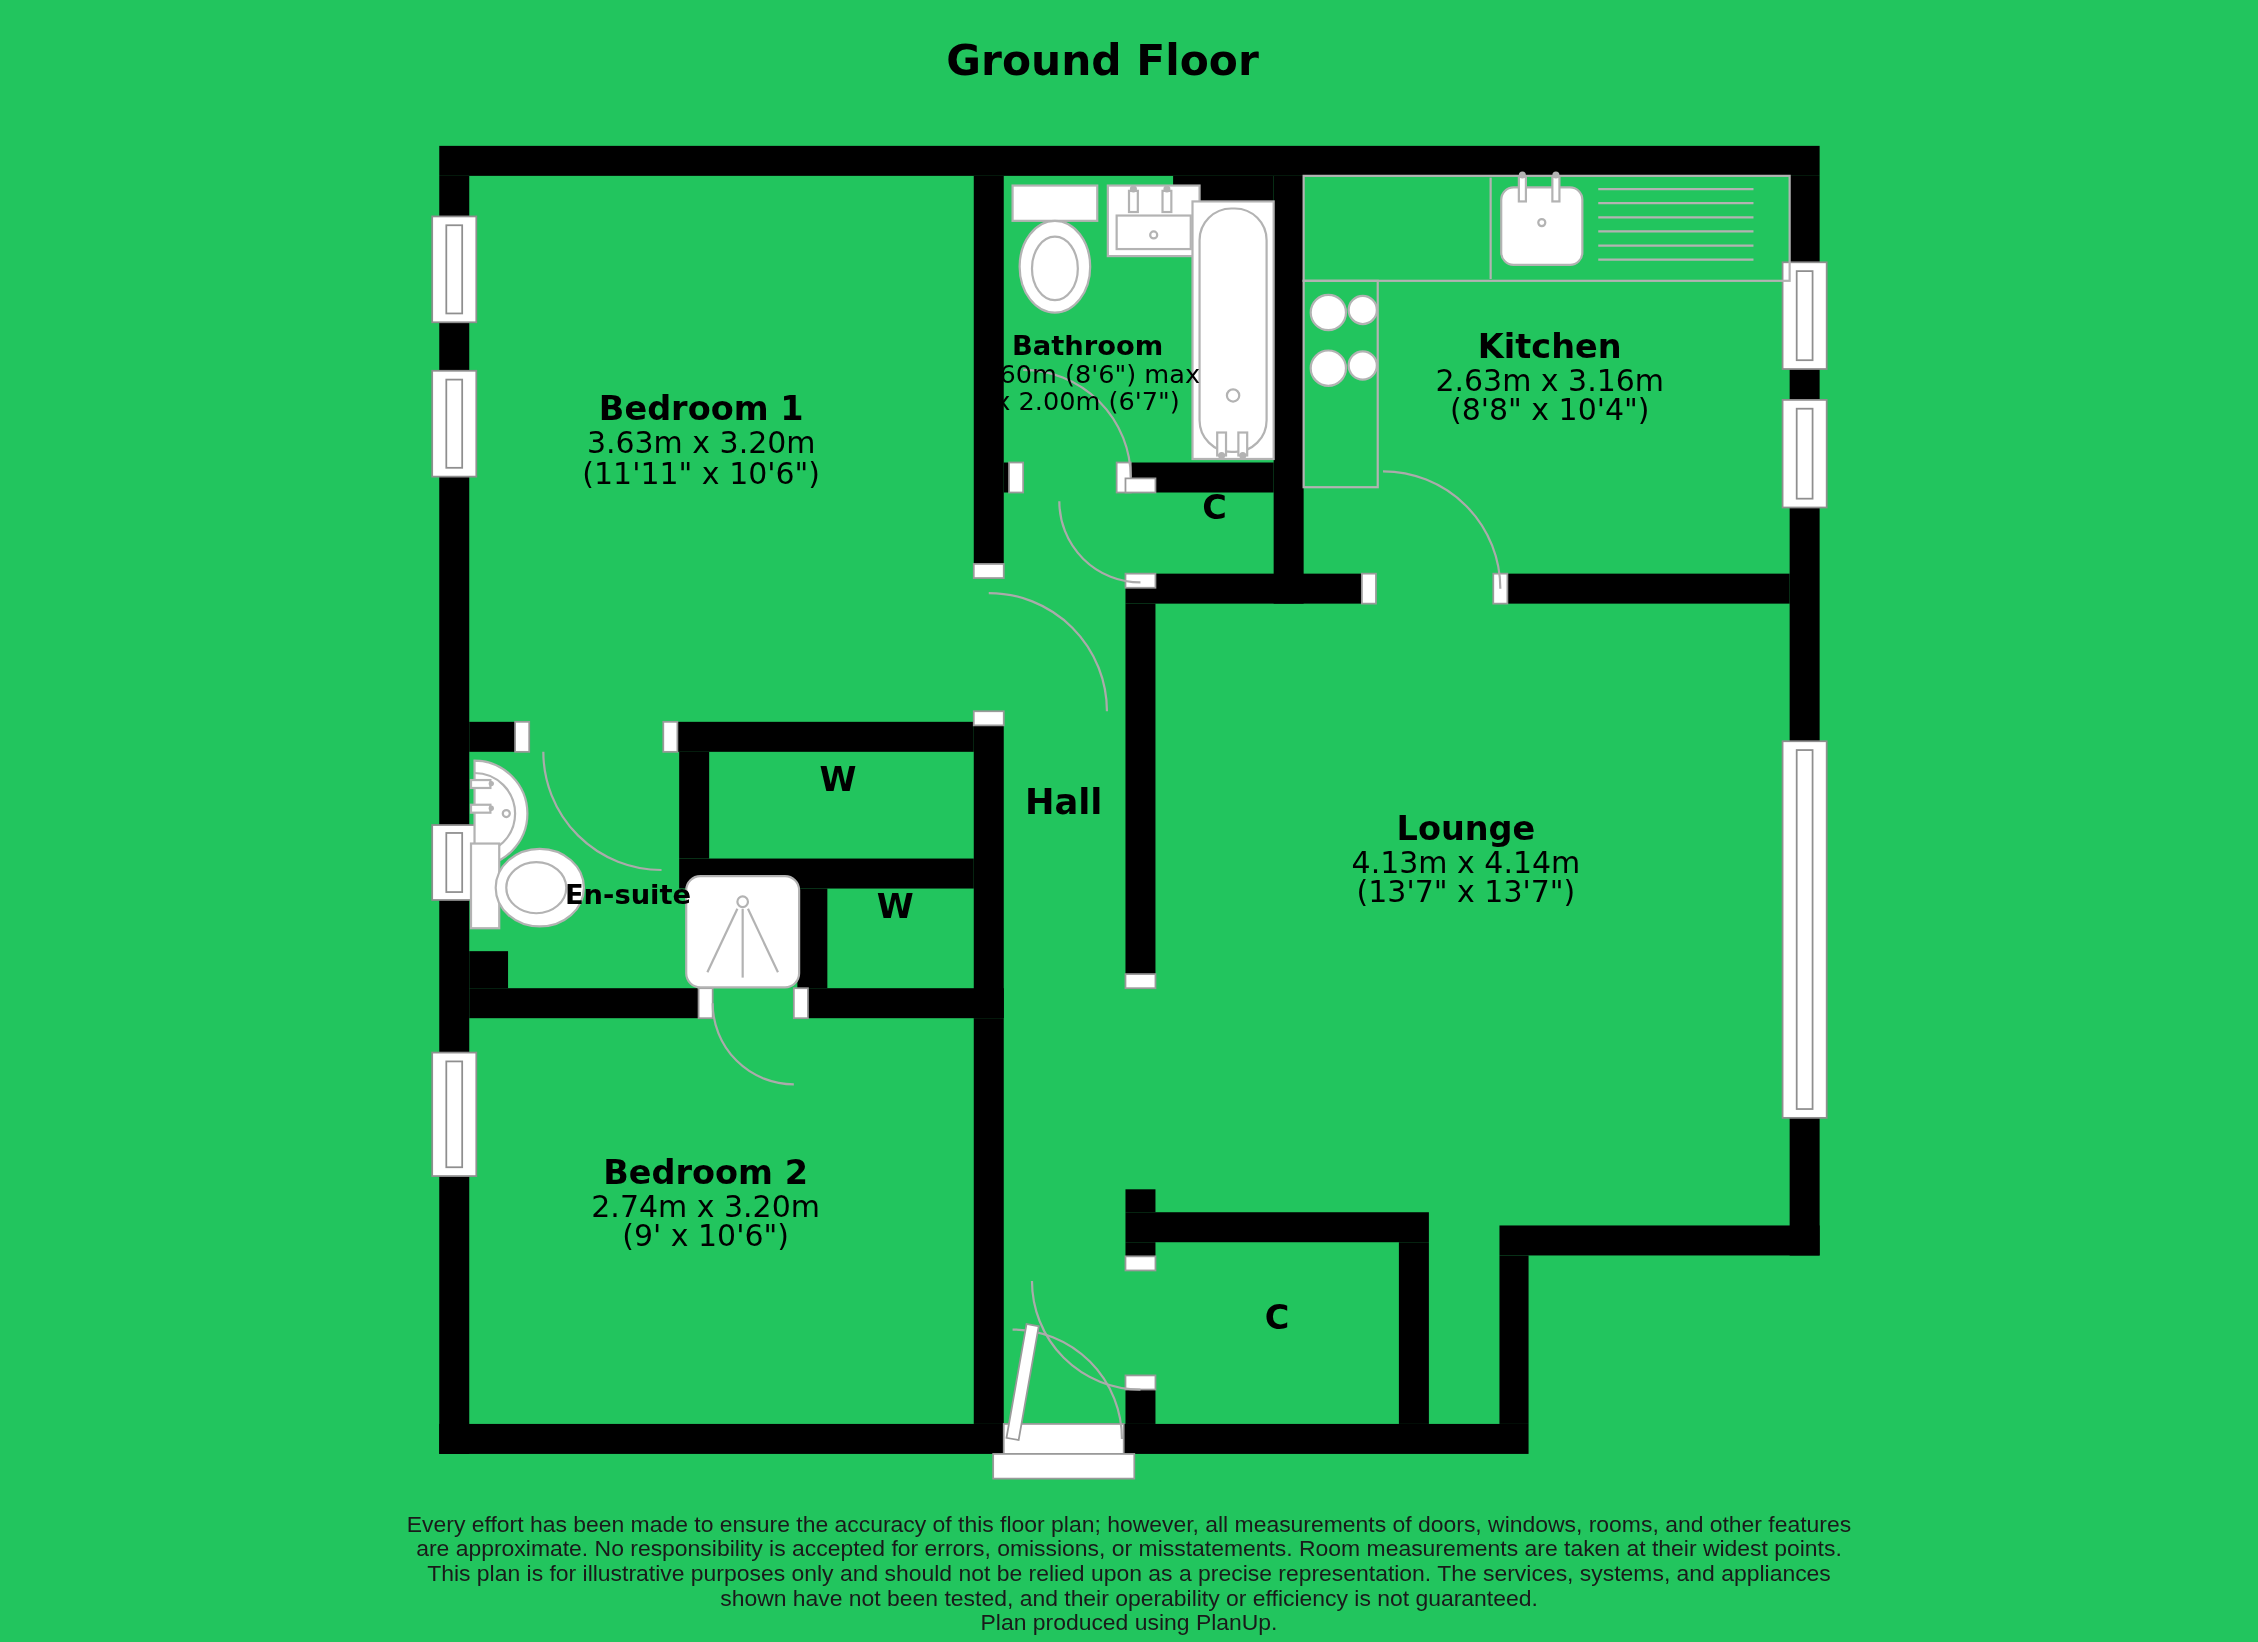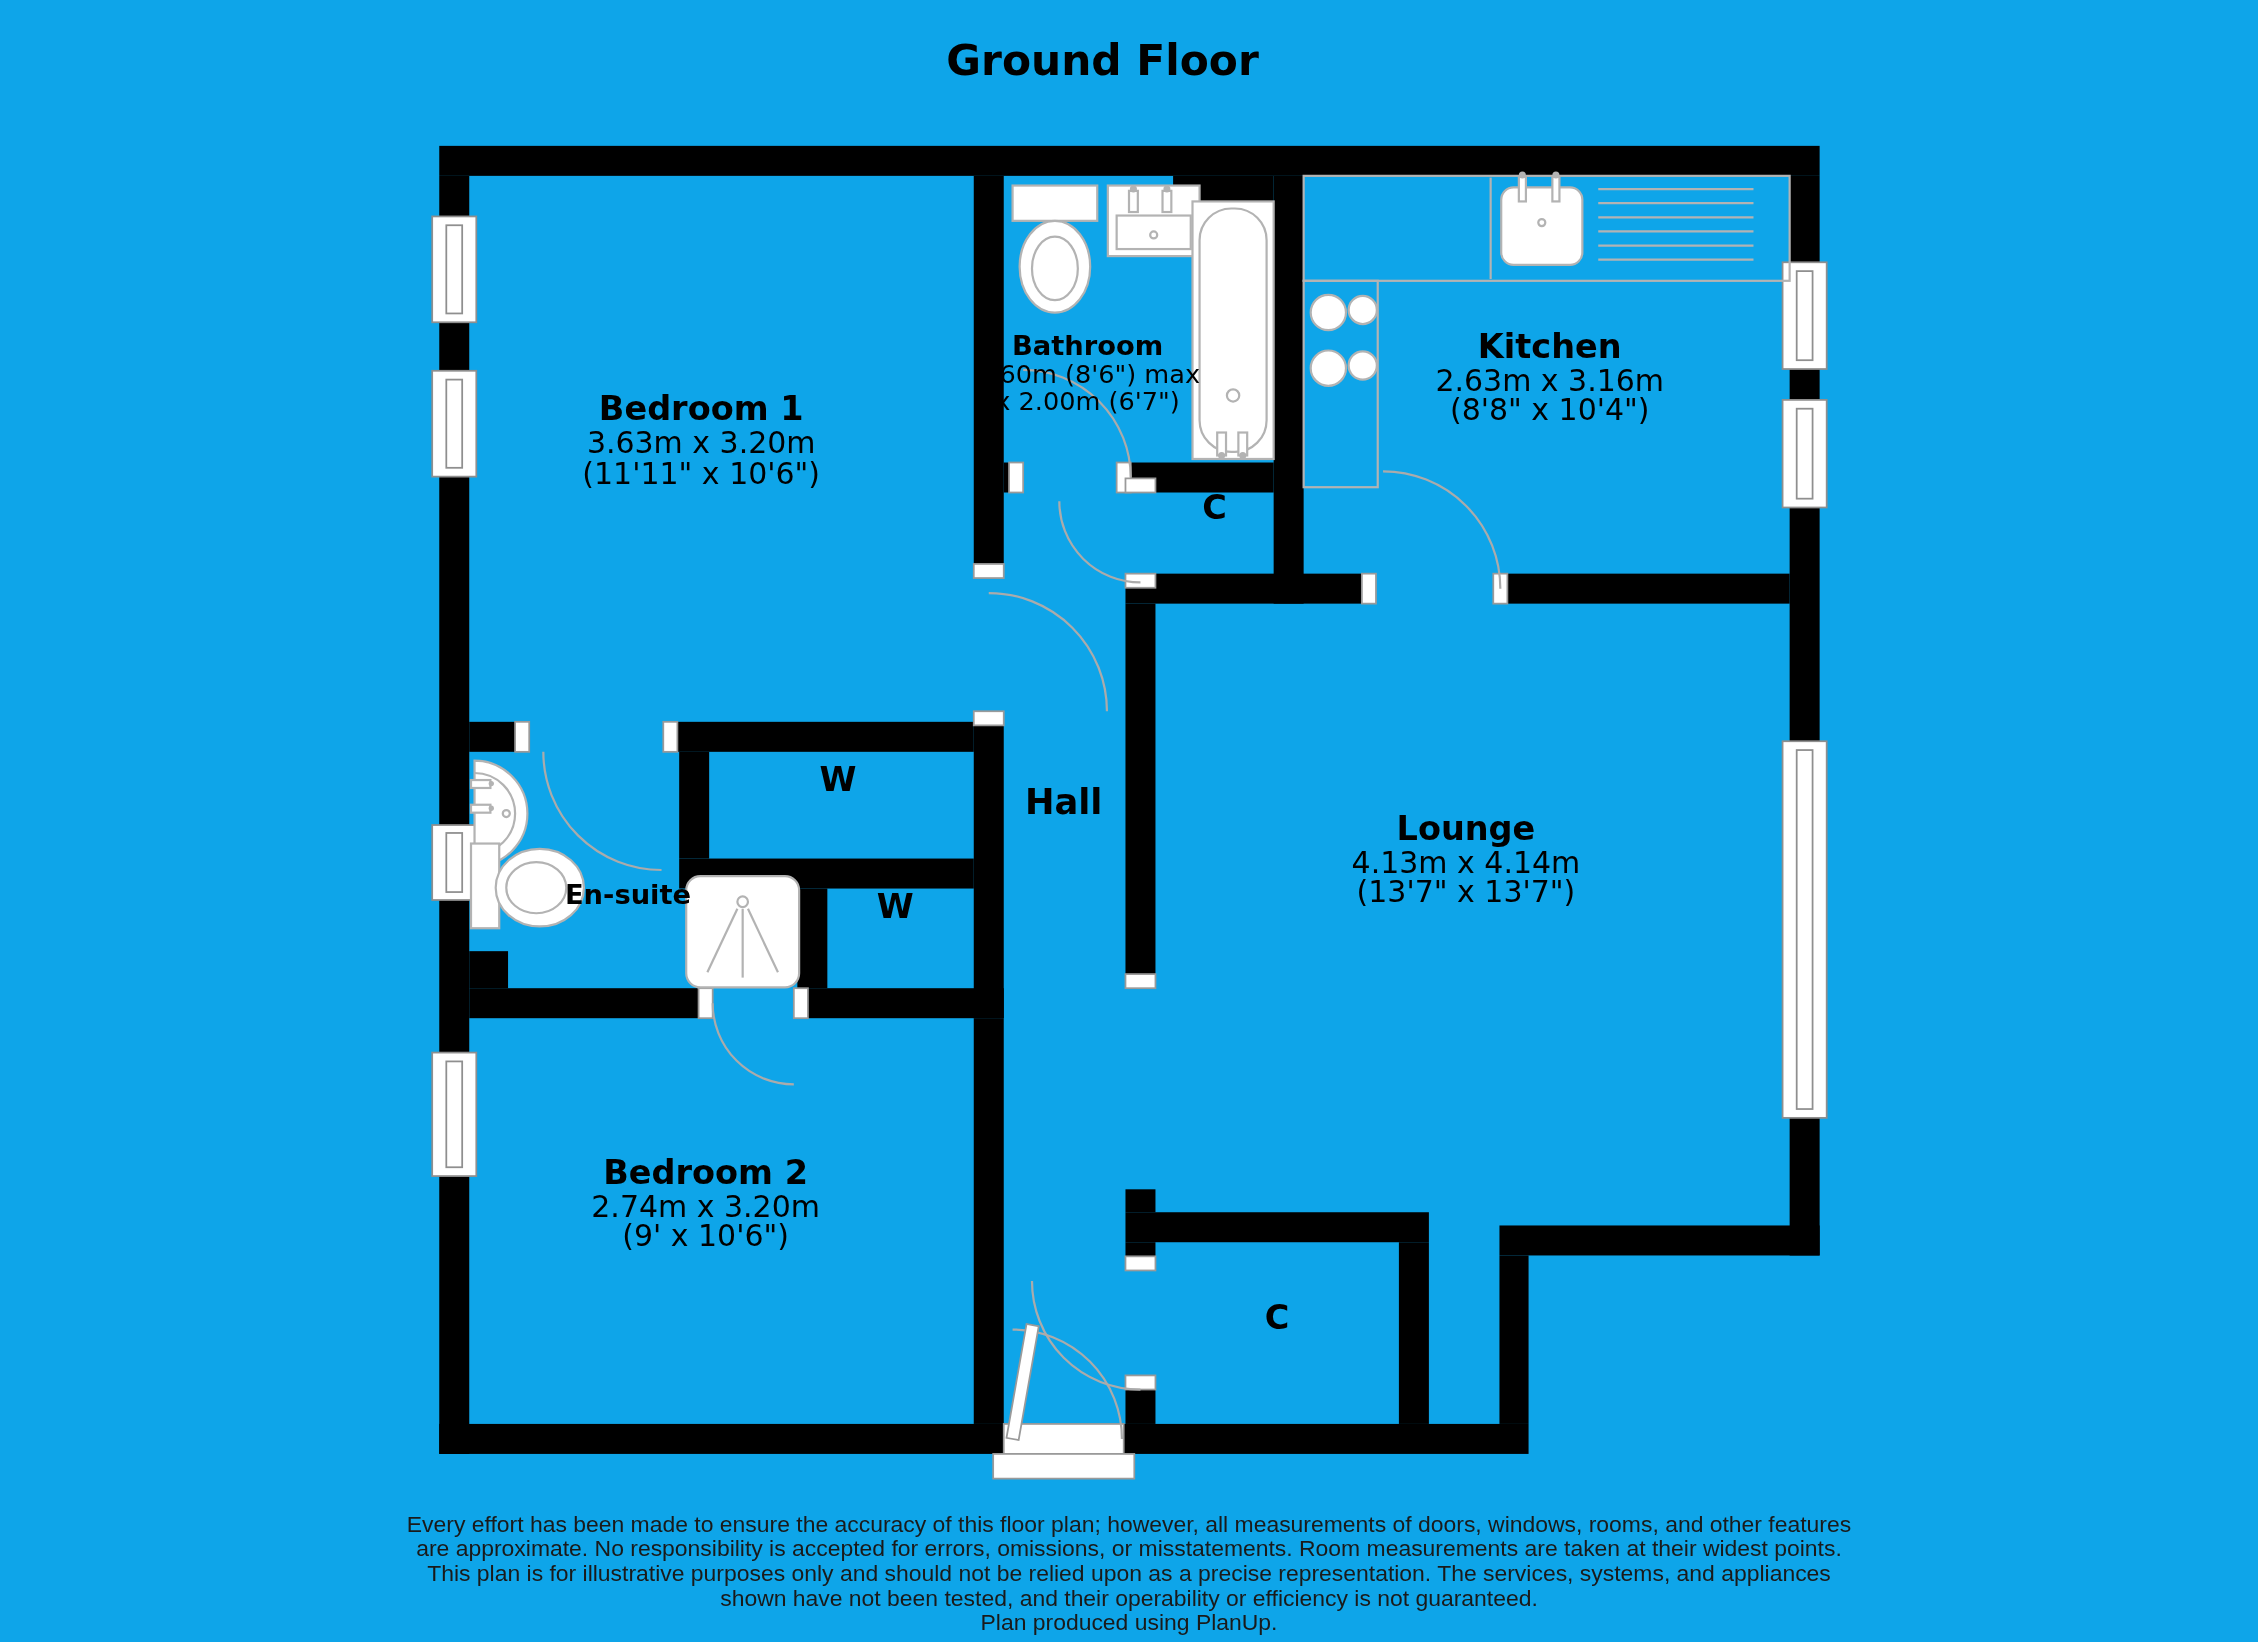--- a/index.html
+++ b/index.html
@@ -1,16 +1,16 @@
 <!DOCTYPE html>
 <html style="font-size:14px"><head>
 <meta charset="utf-8">
 <style>
   html,body{margin:0;padding:0;background:#ffffff;}
-  .page{position:relative;width:2258px;height:1643px;background:#0ea5e9;overflow:hidden;}
+  .page{position:relative;width:2258px;height:1643px;background:#22c55e;overflow:hidden;}
   svg{display:block;}
   text{fill:#000000;}
   .room-name{font:700 38px "DejaVu Sans", sans-serif;}
   .room-dim{font:400 34px "DejaVu Sans", sans-serif;}
   .room-name-sm{font:700 31px "DejaVu Sans", sans-serif;}
   .room-dim-sm{font:400 29px "DejaVu Sans", sans-serif;}
   .closet{font:700 38px "DejaVu Sans", sans-serif;}
   .hall{font:700 40px "DejaVu Sans", sans-serif;}
   .title{font:700 48px "DejaVu Sans", sans-serif;}
   .disc{font:400 26px "Liberation Sans", sans-serif;fill:#1a1a1a;}

